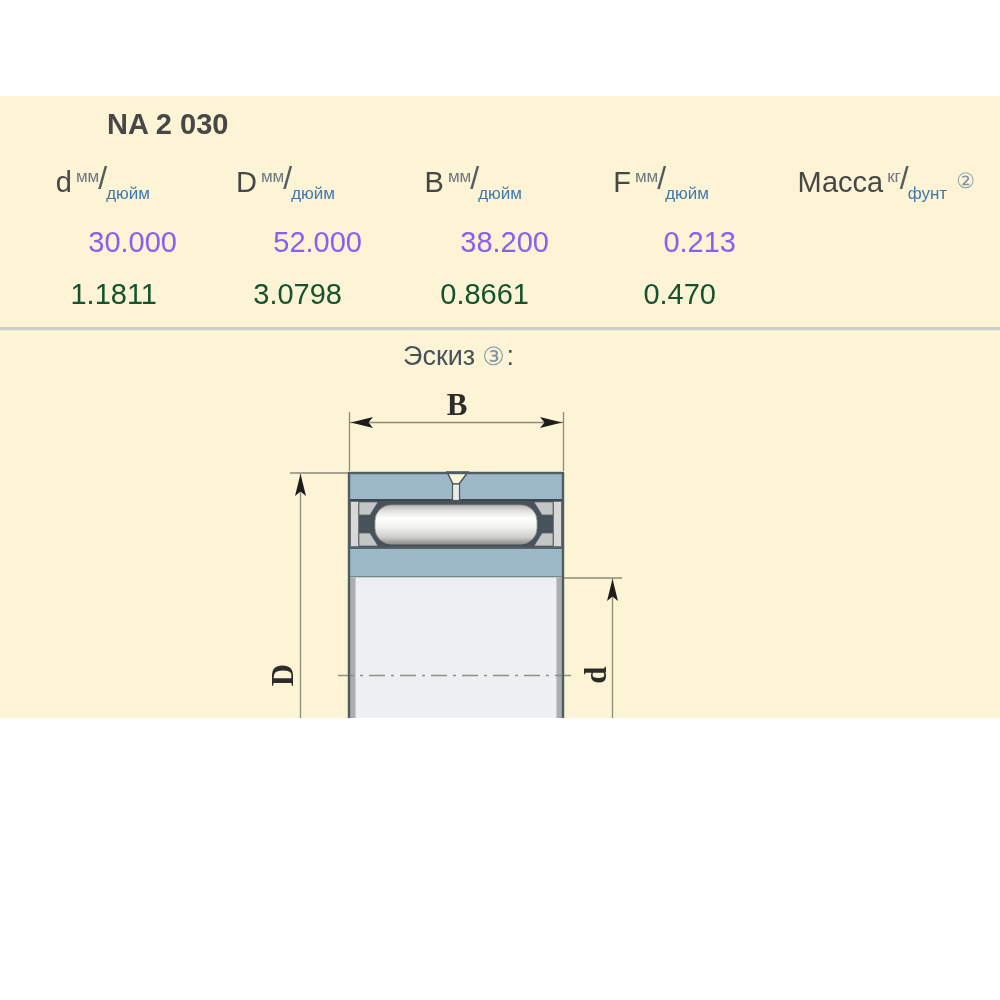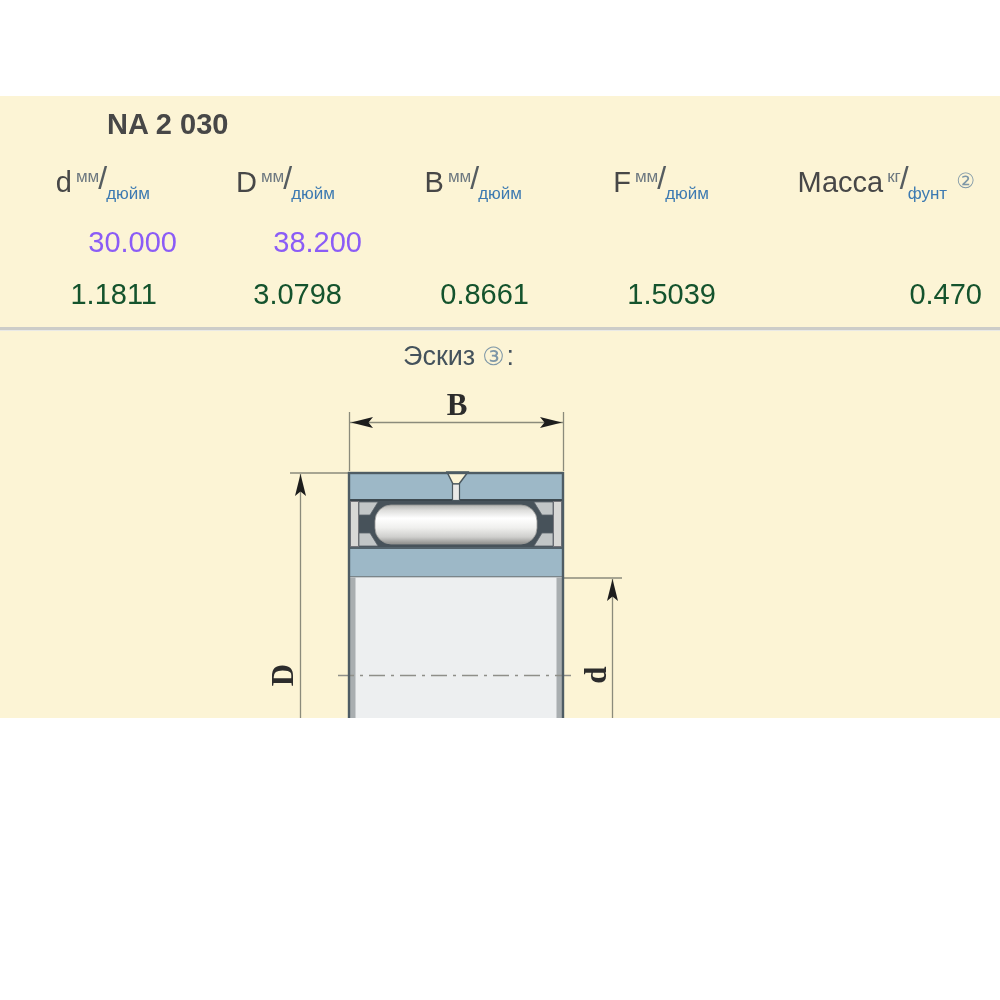--- a/index.html
+++ b/index.html
@@ -63,28 +63,29 @@
     <div class="hcell">
       <span class="h-sym">F</span><span class="h-sup">мм</span><span class="h-slash">/</span><span class="h-sub">дюйм</span>
     </div>
     <div class="hcell">
       <span class="h-sym">Масса</span><span class="h-sup">кг</span><span class="h-slash">/</span><span class="h-sub">фунт</span><span class="h-note">②</span>
     </div>
   </div>
 
   <div class="cols vrow row-mm">
     <div class="vcell">30.000</div>
+    <div class="vcell">52.000</div>
     <div class="vcell">38.200</div>
+    <div class="vcell">0.213</div>
   </div>
 
   <div class="cols vrow row-inch">
     <div class="vcell">1.1811</div>
     <div class="vcell">3.0798</div>
     <div class="vcell">0.8661</div>
-    <div class="vcell">1.5039</div>
     <div class="vcell">0.470</div>
   </div>
 
   <div class="divider"></div>
 
   <div class="sketch-caption">
     <span>Эскиз</span><span class="sketch-note">③</span><span class="sketch-colon">:</span>
   </div>
 
   <svg class="drawing" width="1000" height="505" viewBox="0 385 1000 505">

